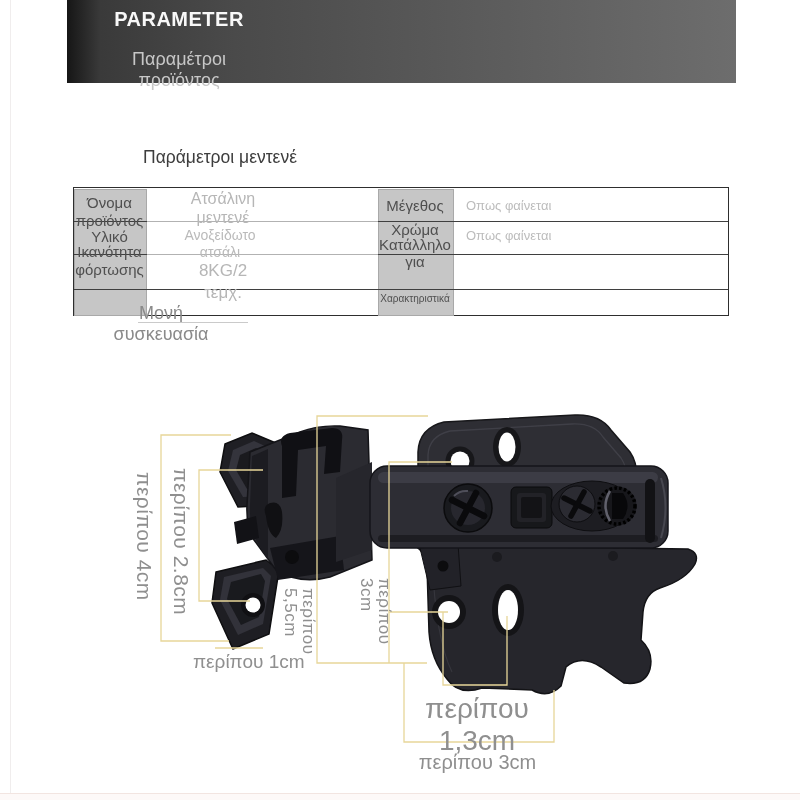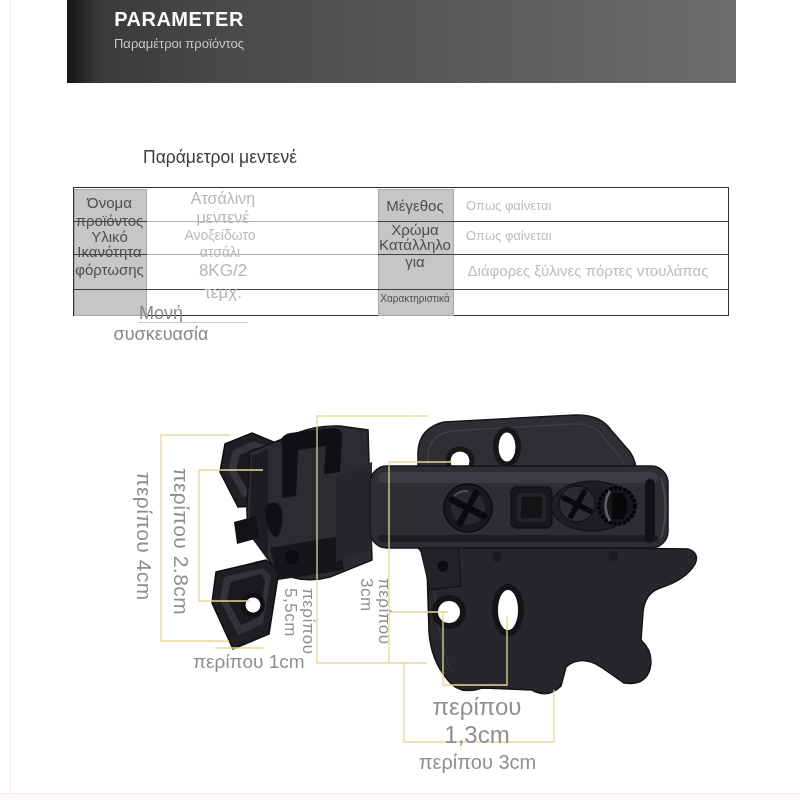--- a/index.html
+++ b/index.html
@@ -9,21 +9,21 @@
   
   .left-hairline{position:absolute;left:10px;top:0;width:1px;height:793px;background:#f0eded;}
   .footer-hairline{position:absolute;left:0;top:793px;width:800px;height:1px;background:#f2e5e1;}
   .footer-tint{position:absolute;left:0;top:794px;width:800px;height:6px;background:#fdf9f8;}
 
   
   .banner{position:absolute;left:67px;top:0;width:669px;height:83px;
           background:linear-gradient(90deg,#161616 0%,#3a3a3a 5%,#4a4a4a 25%,#585858 55%,#6d6d6d 100%);}
   .banner-left{position:absolute;left:46px;top:8px;width:132px;text-align:center;}
   .banner-title{font-size:20px;font-weight:bold;letter-spacing:.5px;color:var(--banner-text,#f8f8f8);}
-  .banner-subtitle{margin-top:2px;font-size:13px;line-height:21px;color:var(--banner-subtext,#c7c7c7);font-weight:300;}
+  .banner-subtitle{margin-top:18px;font-size:18px;line-height:21px;color:var(--banner-subtext,#c7c7c7);font-weight:300;}
   .banner-tagline{position:absolute;right:16px;top:31px;font-size:15px;color:var(--banner-tagline,#a5a5a5);}
 
   
   .section-heading{position:absolute;left:143px;top:147px;margin:0;font-size:17.5px;font-weight:400;color:#3d3d3d;}
 
   
   .spec-table{position:absolute;left:73px;top:187px;width:656px;height:129px;border:1px solid #2e2e2e;box-sizing:border-box;}
   .gray-col{position:absolute;top:1px;height:125px;background:var(--table-label-bg,#c6c6c6);border:1px solid #a9a9a9;}
   .gray-col-left{left:0;width:71px;}
   .gray-col-right{left:304px;width:74px;}
@@ -54,21 +54,21 @@
   .hinge-art{position:absolute;left:0;top:0;width:800px;height:800px;}
 
   
   .dim{position:absolute;color:var(--dim-text,#8f8f8f);}
   .dim-v{writing-mode:vertical-rl;letter-spacing:.5px;}
   .dim-4cm{left:129px;top:472px;height:165px;width:27px;font-size:21px;}
   .dim-28cm{left:166px;top:468px;height:172px;width:27px;font-size:21px;}
   .dim-55cm{left:277px;top:588px;height:110px;width:40px;font-size:17px;line-height:18px;}
   .dim-3cmv{left:355px;top:578px;height:96px;width:38px;font-size:17px;line-height:18px;}
   .dim-1cm{left:193px;top:651px;font-size:19px;white-space:nowrap;}
-  .dim-13cm{left:398px;top:693px;width:158px;text-align:center;font-size:24px;}
+  .dim-13cm{left:398px;top:693px;width:158px;text-align:center;font-size:28px;}
   .dim-3cmb{left:400px;top:751px;width:155px;text-align:center;font-size:20px;}
 </style>
 </head>
 <body>
 
 <div class="page">
 
   <div class="left-hairline"></div>
 
   <header class="banner">
@@ -98,21 +98,20 @@
     <div class="cell val c2-b">Ανοξείδωτο ατσάλι</div>
     <div class="cell val c2-c">8KG/2 τεμχ.</div>
 
     <div class="cell lbl c3 c3-a">Μέγεθος</div>
     <div class="cell lbl c3 c3-b">Χρώμα</div>
     <div class="cell lbl c3 c3-c">Κατάλληλο για</div>
     <div class="cell lbl c3 c3-d">Χαρακτηριστικά</div>
 
     <div class="cell val c4-a">Οπως φαίνεται</div>
     <div class="cell val c4-b">Οπως φαίνεται</div>
-    <div class="cell val c4-c">Διάφορες ξύλινες πόρτες ντουλάπας</div>
   </div>
 
   <div class="overflow-label">Μονή συσκευασία</div>
   <div class="ghost-below"></div>
 
   <svg class="hinge-art" viewBox="0 0 800 800">
 
     <g>
       <path d="M418,478 L418,452 Q419,428 444,422 L575,415 Q600,414 611,430 L630,452 Q637,462 637,478 Z" fill="#2e2e34" stroke="#17171a" stroke-width="1.5"></path>
       <path d="M428,478 L428,455 Q429,436 450,431 L572,424 Q594,423 603,437 L621,458 Q627,467 627,478" fill="none" stroke="#4e4e58" stroke-width="1.3" opacity="0.55"></path>

